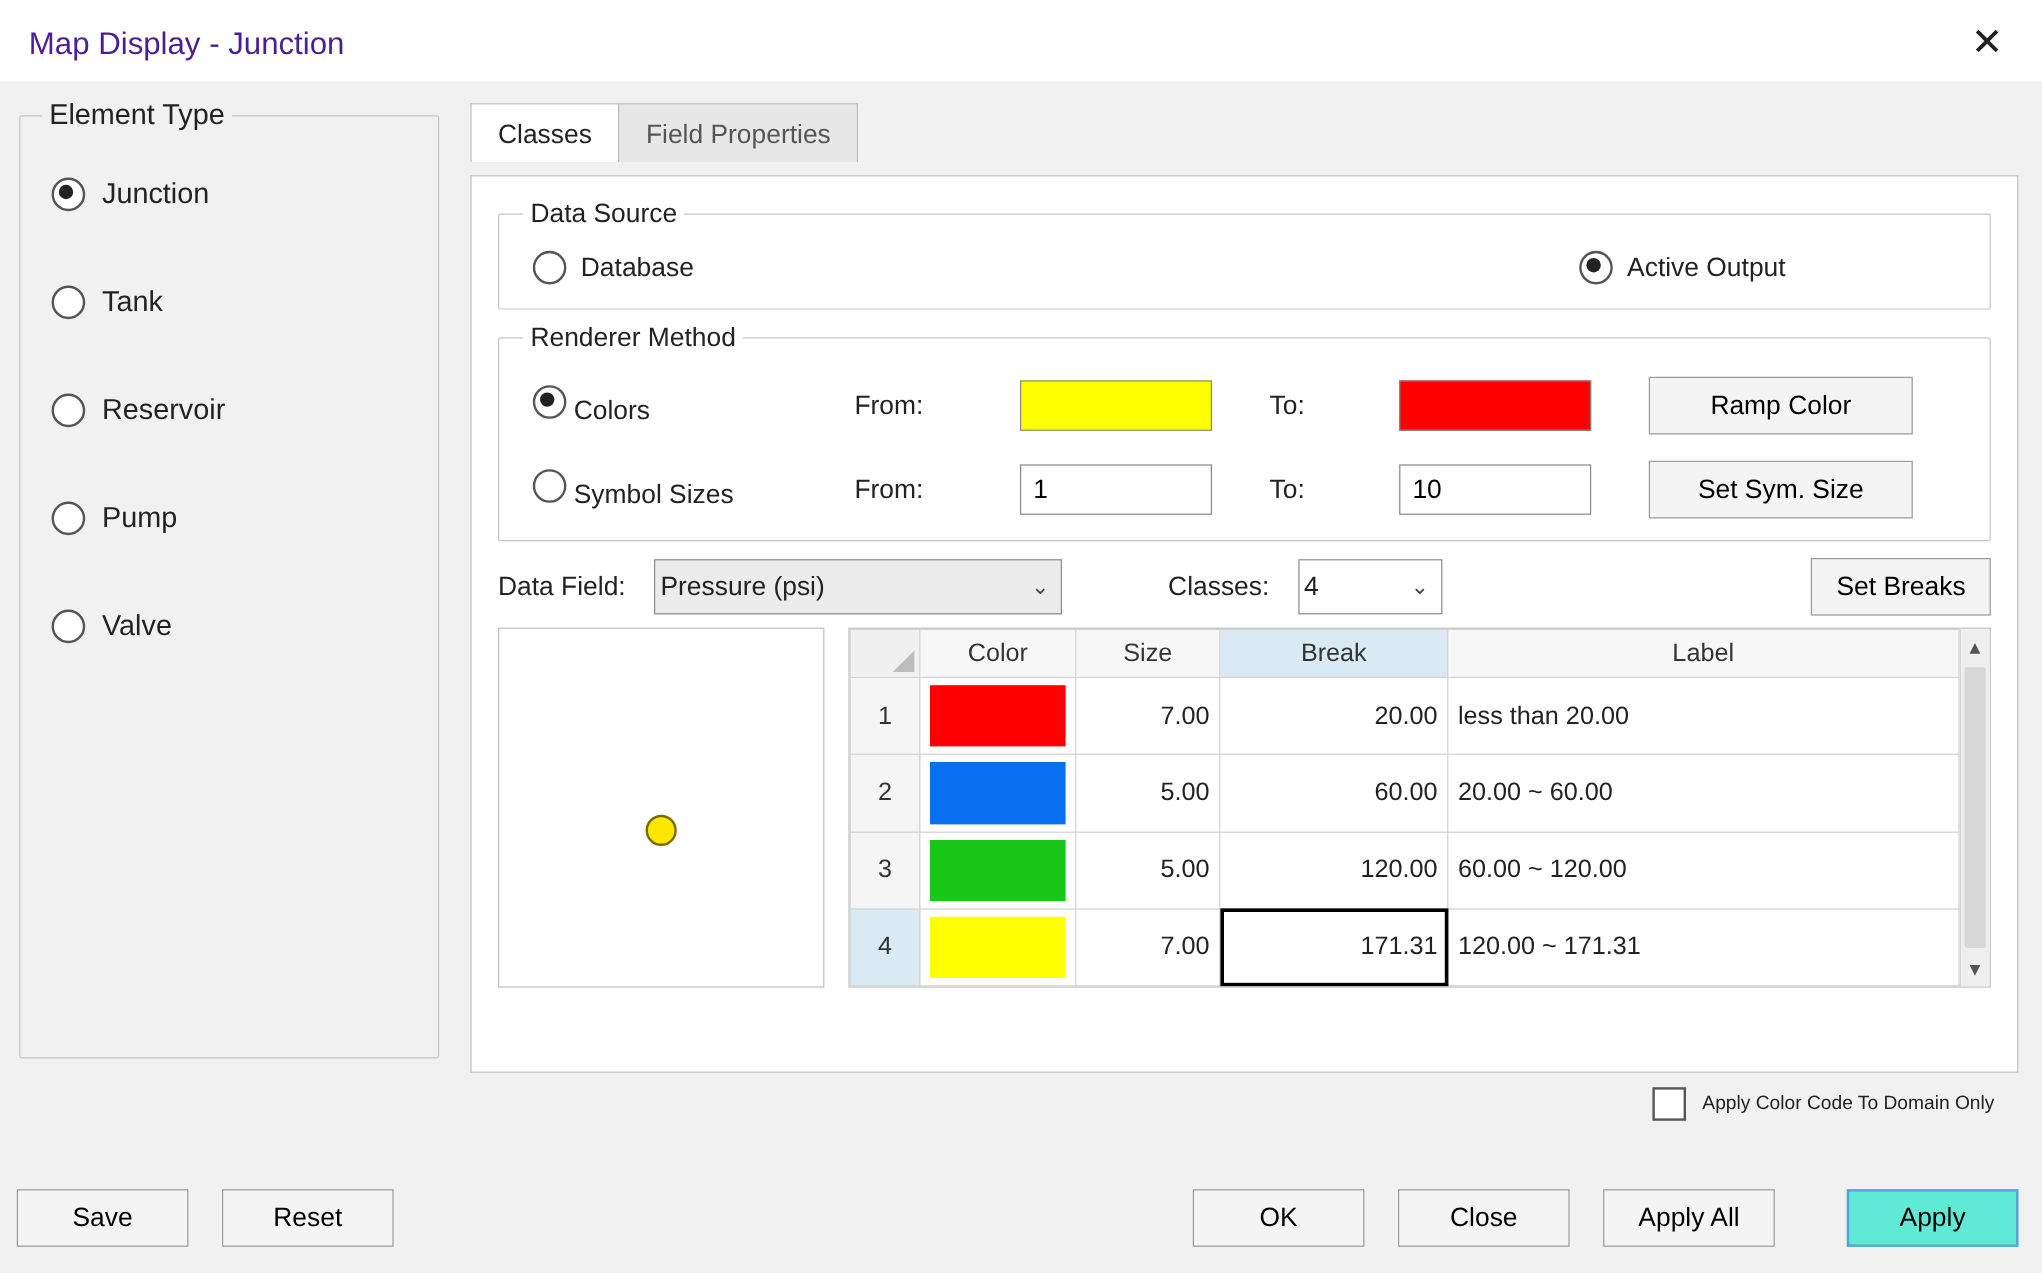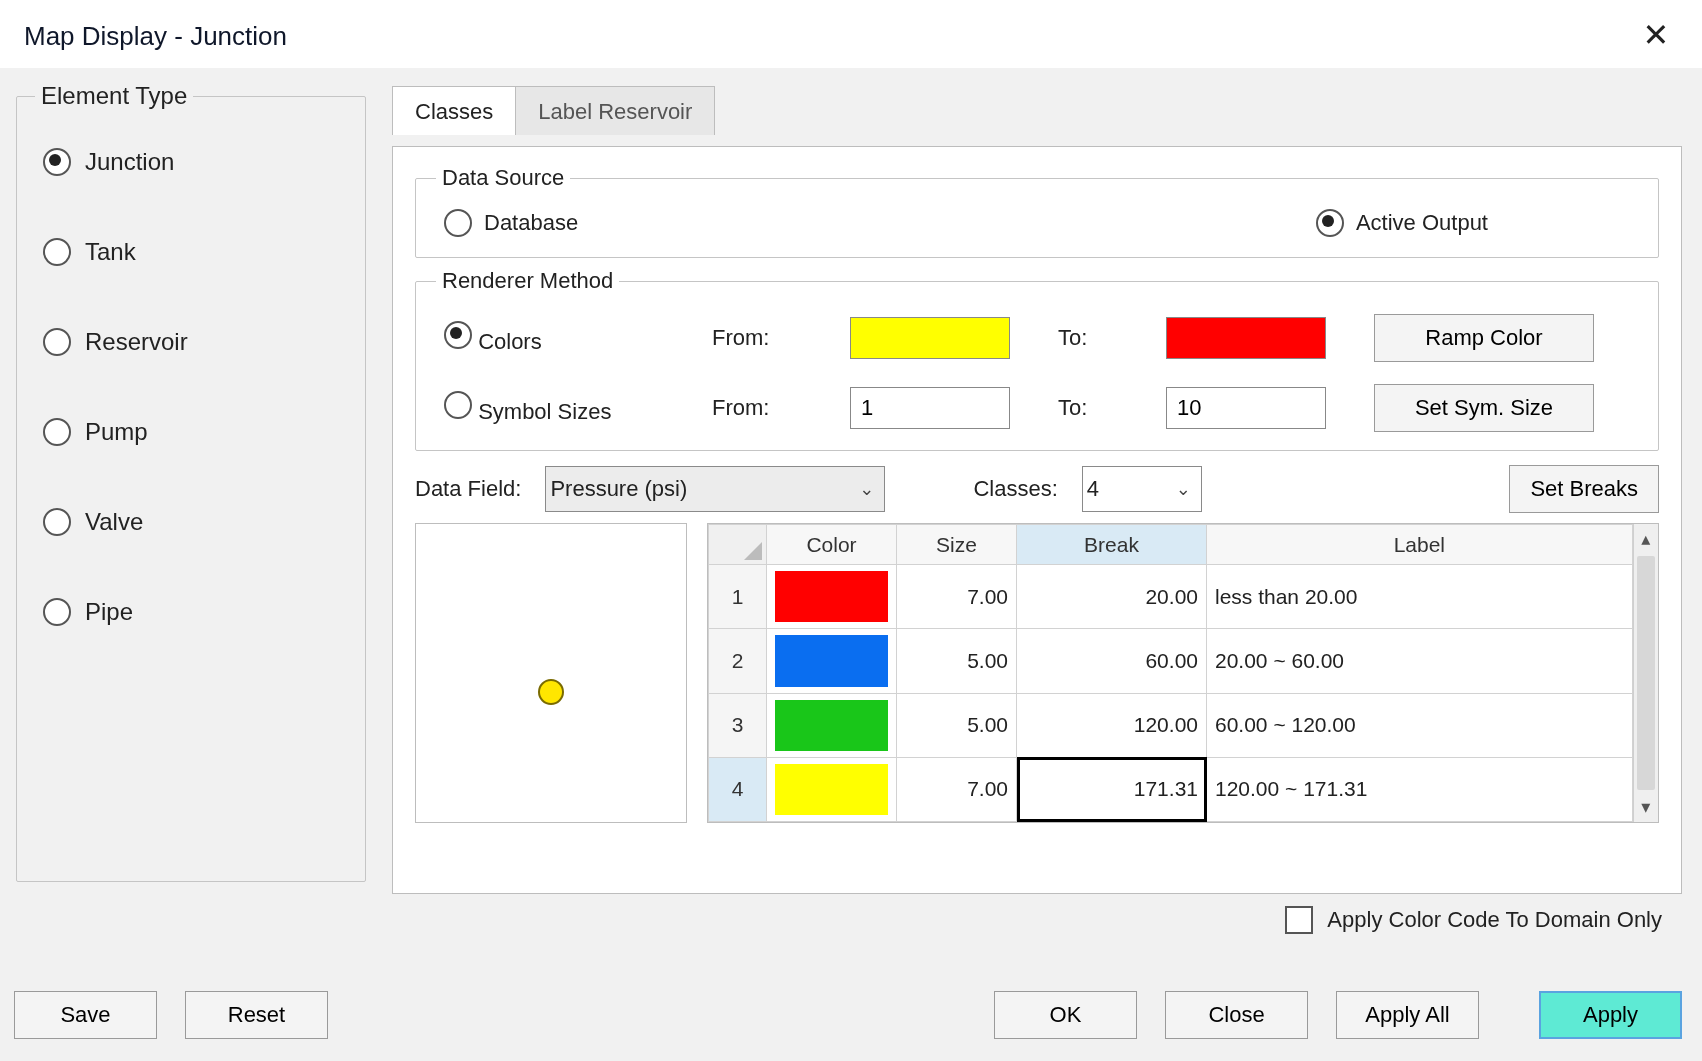--- a/index.html
+++ b/index.html
@@ -22,21 +22,21 @@
   .titlebar {
     display: flex;
     align-items: center;
     justify-content: space-between;
     padding: 12px 24px 8px 24px;
     background: #fff;
     height: 48px;
   }
   .titlebar .title {
     font-size: 26px;
-    color: #0f172a;
+    color: #4c1d95;
   }
   .titlebar .close {
     font-size: 32px;
     color: #222;
     width: 44px;
     height: 44px;
     line-height: 42px;
     text-align: center;
     cursor: pointer;
   }
@@ -344,21 +344,21 @@
   .footer .right-btns { display: flex; gap: 28px; }
   .btn.wide { width: 143px; }
   
   .apply-domain {
     position: absolute;
     right: 40px;
     top: 838px;
     display: flex;
     align-items: center;
     gap: 14px;
-    font-size: 22px;
+    font-size: 16px;
   }
   .chk {
     width: 24px;
     height: 24px;
     border: 2px solid #555;
     background: #fff;
     display: inline-block;
   }
 </style>
 </head>
@@ -389,31 +389,27 @@
             <span>Reservoir</span>
           </label>
           <label>
             <span class="radio-dot"></span>
             <span>Pump</span>
           </label>
           <label>
             <span class="radio-dot"></span>
             <span>Valve</span>
           </label>
-          <label>
-            <span class="radio-dot"></span>
-            <span>Pipe</span>
-          </label>
         </div>
     </fieldset>
 
     <div class="right-pane">
       <div class="tabs">
         <div class="tab active">Classes</div>
-        <div class="tab">Label Reservoir</div>
+        <div class="tab">Field Properties</div>
       </div>
       <div class="tab-page">
 
         <fieldset class="inner">
           <legend>Data Source</legend>
           <div class="ds-row">
             <label>
               <span class="radio-dot" id="ds-database-dot"></span>
               <span>Database</span>
             </label>

